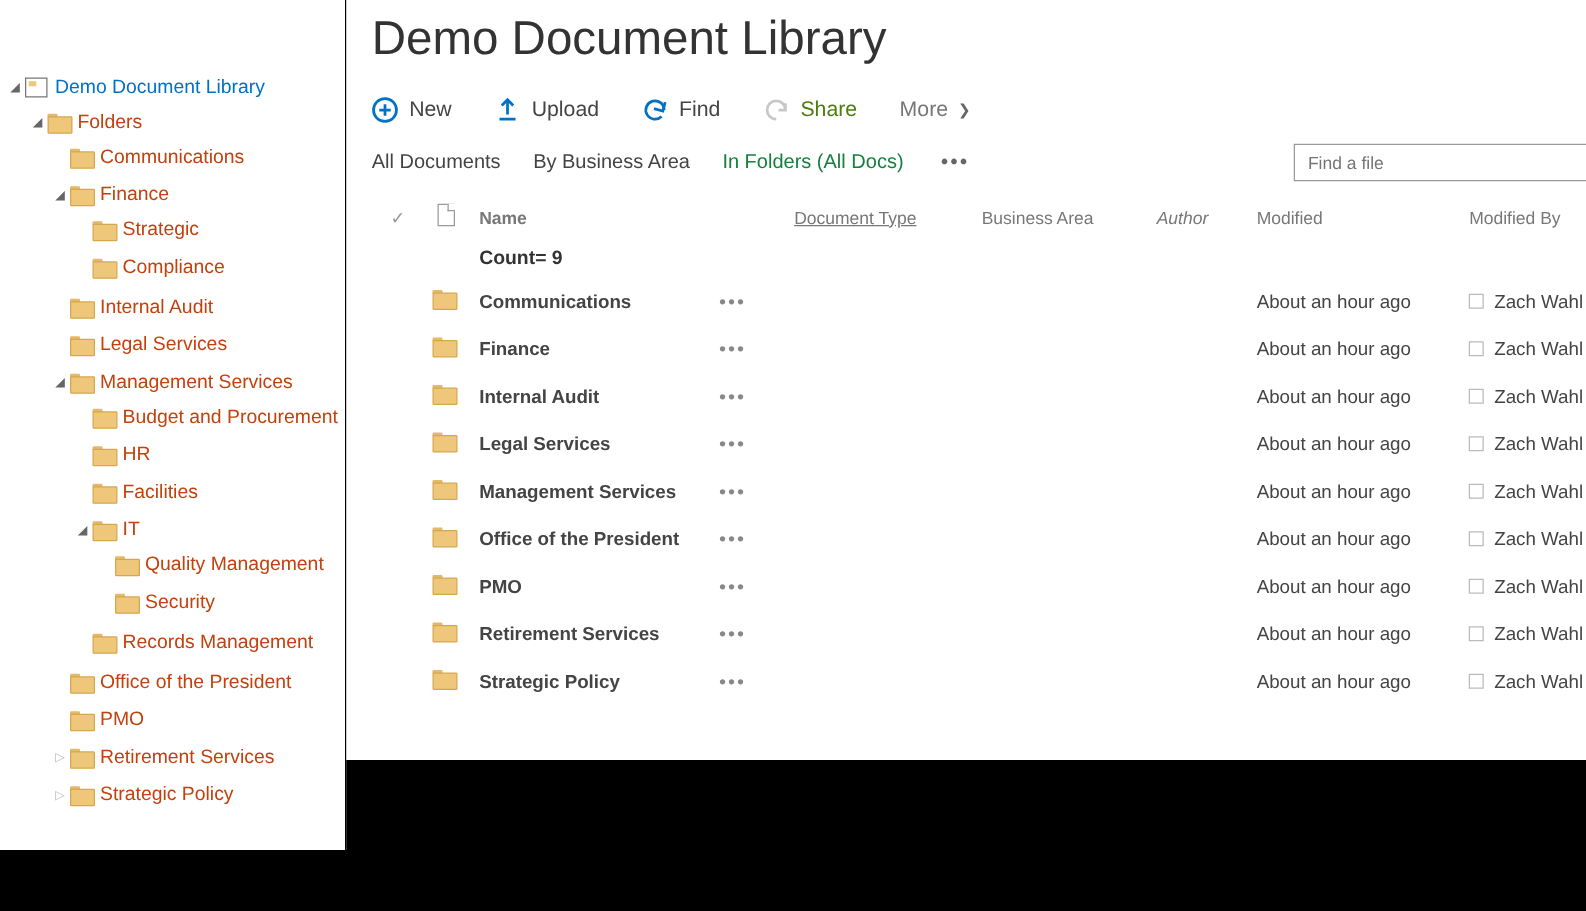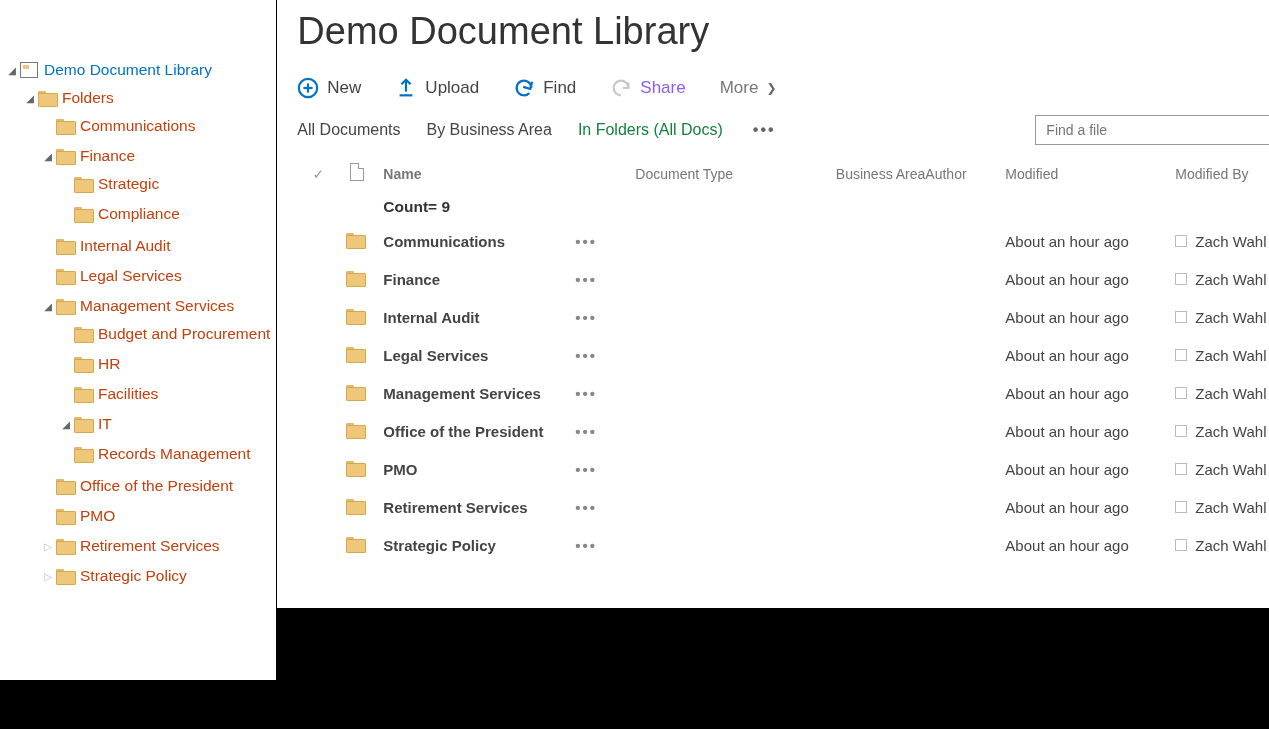--- a/index.html
+++ b/index.html
@@ -24,41 +24,41 @@
   .folder-icon { width:18px; height:14px; position:relative; display:inline-block; margin-right:4px; }
   .folder-icon::before { content:""; position:absolute; left:0; top:0; width:8px; height:3px; background:#e3b96b; border-radius:1px 1px 0 0; }
   .folder-icon::after { content:""; position:absolute; left:0; top:2px; width:18px; height:12px; background:#eec77a; border:1px solid #d6a84e; border-radius:1px; }
   .lib-icon { width:18px; height:16px; display:inline-block; background:#fff; border:1px solid #777; position:relative; margin-right:4px; }
   .lib-icon::after { content:""; position:absolute; left:2px; top:2px; width:6px; height:4px; background:#eec77a; }
 
   .main { flex:1; height:608px; background:#fff; padding:0 20px 0 20px; display:flex; flex-direction:column; }
   .title { font-size:38px; font-weight:200; color:#333; padding:10px 0 18px 0; }
   .toolbar { display:flex; align-items:center; gap:34px; padding:6px 0 16px 0; font-size:17px; color:#444; }
   .tbtn { display:flex; align-items:center; gap:8px; cursor:pointer;text-align:right; }
-  .tbtn.disabled { color:#8b5cf6; }
+  .tbtn.disabled { color:#4d7c0f; }
   .ic { width:22px; height:22px; display:inline-flex; align-items:center; justify-content:center; }
   .ic svg { width:22px; height:22px; }
   .views { display:flex; align-items:center; gap:26px; font-size:16px; color:#444; padding-bottom:10px; }
   .views .active { color:#15803d; }
   .views .dots { letter-spacing:2px; cursor:pointer; padding:0 4px; color:#666; font-weight:bold; }
   .searchwrap { margin-left:auto; }
   .search { width:280px; height:30px; border:1px solid #999; display:flex; align-items:center; padding:0 6px 0 8px; }
   .search input { border:none; outline:none; flex:1; font-size:14px; font-family:inherit; color:#666; background:transparent; }
 
   .grid { width:100%; font-size:15px; color:#444; }
   .ghead { display:flex; align-items:center; color:#777; font-size:14px; padding:8px 0 6px 0; }
   .grow  { display:flex; align-items:center; height:38px; }
   .count { font-weight:600; color:#333; padding:8px 0 6px 86px; font-size:15.5px; }
   .c-chk  { width:42px; text-align:center; }
   .c-type { width:36px; text-align:center; }
   .c-name { width:200px; padding-left:8px;font-weight:bold; }
   .c-menu { width:60px; color:#888; font-weight:bold; letter-spacing:2px; cursor:pointer; }
-  .c-doct { width:150px; }
-  .c-bus  { width:140px;text-align:right; }
-  .c-auth { width:80px; }
+  .c-doct { width:150px;text-decoration:underline; }
+  .c-bus  { width:140px; }
+  .c-auth { width:80px;font-style:italic; }
   .c-mod  { width:170px; }
   .c-by   { width:140px; display:flex; align-items:center; gap:8px; }
   .hdr .c-chk::before { content:"✓"; color:#999; font-size:14px; }
   .doc-icon { width:14px; height:18px; border:1px solid #999; display:inline-block; position:relative; }
   .doc-icon::after { content:""; position:absolute; right:-1px; top:-1px; width:5px; height:5px; background:#fff; border-left:1px solid #999; border-bottom:1px solid #999; }
   .chkbox { width:12px; height:12px; border:1px solid #bbb; display:inline-block; }
   .morev { font-size:12px; color:#666; }
 </style>
 </head>
 <body>
@@ -153,20 +153,36 @@
                           <span class="folder-icon"></span>
                           <span class="lbl">Facilities</span>
                         </div>
                       </li>
                     <li>
                       <div class="row">
                           <span class="toggle">◢</span>
                           <span class="folder-icon"></span>
                           <span class="lbl">IT</span>
                         </div>
+                      <ul>
+                        <li>
+                            <div class="row">
+                              <span class="toggle empty">◢</span>
+                              <span class="folder-icon"></span>
+                              <span class="lbl">Quality Management</span>
+                            </div>
+                          </li>
+                        <li>
+                            <div class="row">
+                              <span class="toggle empty">◢</span>
+                              <span class="folder-icon"></span>
+                              <span class="lbl">Security</span>
+                            </div>
+                          </li>
+                      </ul>
                     </li>
                     <li>
                         <div class="row">
                           <span class="toggle empty">◢</span>
                           <span class="folder-icon"></span>
                           <span class="lbl">Records Management</span>
                         </div>
                       </li>
                   </ul>
                 </li>

